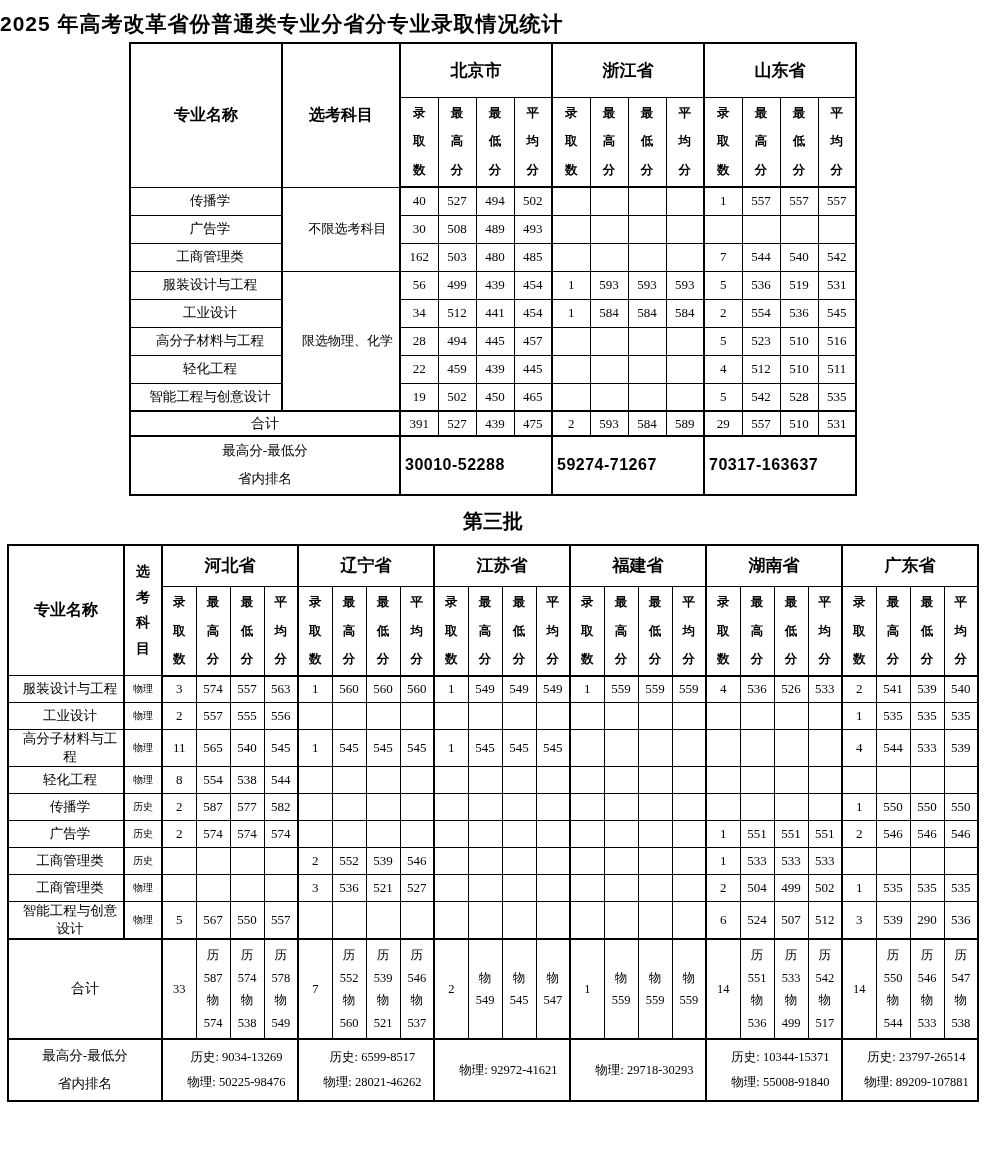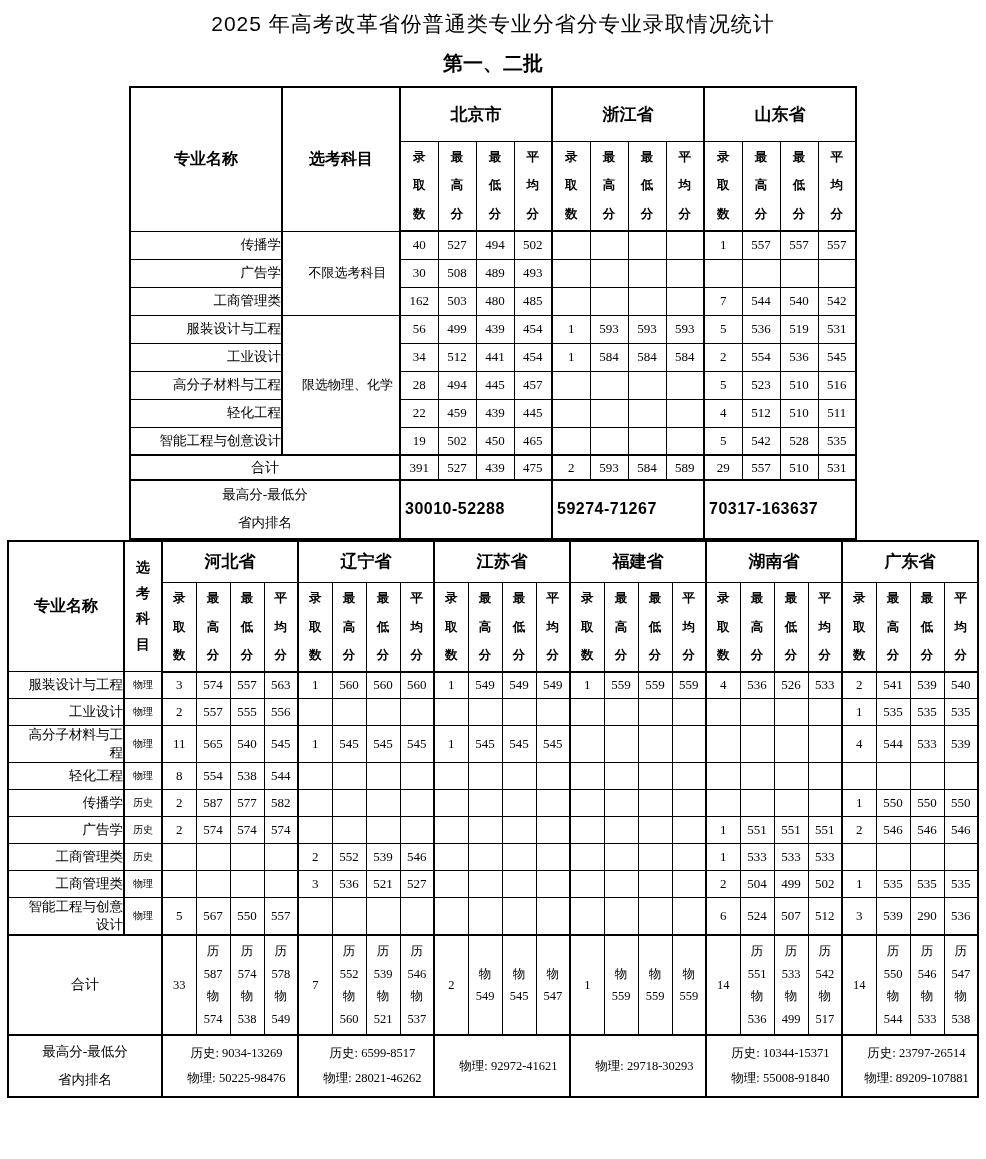--- a/index.html
+++ b/index.html
@@ -1,49 +1,48 @@
 <!DOCTYPE html>
 <html><head>
 <meta charset="utf-8">
 <style>
   html,body{margin:0;padding:0;background:#fff;}
   body{width:986px;height:1159px;color:#000;font-family:"Liberation Serif",serif;overflow:hidden;}
-  h1{font-size:21px;text-align:center;font-weight:400;margin:10px 0 4px;font-family:"Liberation Sans",sans-serif;letter-spacing:1px;}
+  h1{font-size:21px;text-align:left;font-weight:700;margin:10px 0 4px;font-family:"Liberation Sans",sans-serif;letter-spacing:1px;}
   h2{font-size:20px;text-align:center;font-weight:700;margin:12px 0 9px;font-family:"Liberation Sans",sans-serif;}
   table{border-collapse:collapse;table-layout:fixed;margin:0 auto;border:2.5px solid #000;}
   th,td{border:1.5px solid #000;text-align:center;vertical-align:middle;padding:0;color:#000;overflow:hidden;font-family:"Liberation Serif",serif;}
   thead th{font-family:"Liberation Sans",sans-serif;font-weight:700;}
   .gb{border-left-width:2.5px;}
   tr.r2 th{border-bottom-width:2px;}
   tr.total td{border-top-width:2px;}
   tr.rank td{border-top-width:2px;}
   .prov{font-size:17px;}
   .corner{font-size:16px;}
   .vtext{display:inline-block;width:15px;word-break:break-all;white-space:normal;line-height:2.3;font-size:12.5px;font-weight:700;}
   .vsubj{width:16px;font-size:14px;line-height:1.85;}
-  td.major{text-align:right;padding-left:8px;font-size:13.5px;}
+  td.major{text-align:center;padding-left:8px;font-size:13.5px;}
   td.subj{text-align:center;padding-left:13px;font-size:13px;}
   td.subj2{font-size:10px;}
   td.num{font-size:13px;}
   td.totlabel{font-size:14px;}
   td.tot2{font-size:12.5px;white-space:pre-line;line-height:1.8;}
   td.ranklabel{font-size:13.5px;white-space:pre-line;line-height:2.1;margin-top:9px;}
   td.rank1{font-family:"Liberation Sans",sans-serif;font-weight:700;font-size:16px;text-align:left;padding-left:4px;letter-spacing:.5px;}
   td.rank2{font-size:12.5px;text-align:center;padding-left:13px;white-space:pre-line;line-height:2;}
   #t1 thead tr.r1{height:54px;} #t1 thead tr.r2{height:90px;}
   #t1 tbody tr{height:28px;} #t1 tr.total{height:25px;} #t1 tr.rank{height:58px;}
   #t2 thead tr.r1{height:42px;} #t2 thead tr.r2{height:89px;}
   #t2 tbody tr{height:27px;} #t2 tr.total{height:100px;} #t2 tr.rank{height:62px;}
 </style>
 </head>
 <body>
 
 <div class="page">
   <h1>2025 年高考改革省份普通类专业分省分专业录取情况统计</h1>
-  <h2>第一、二批</h2>
   <table id="t1">
       <colgroup>
         <col style="width: 152px;">
         <col style="width: 118px;">
         <col style="width: 38px;">
         <col style="width: 38px;">
         <col style="width: 38px;">
         <col style="width: 38px;">
         <col style="width: 38px;">
         <col style="width: 38px;">
@@ -217,20 +216,21 @@
         </tr>
         <tr class="rank">
           <td class="ranklabel" colspan="2">最高分-最低分
 省内排名</td>
           <td class="rank1 gb" colspan="4">30010-52288</td>
           <td class="rank1 gb" colspan="4">59274-71267</td>
           <td class="rank1 gb" colspan="4">70317-163637</td>
         </tr>
       </tbody>
     </table>
+  <h2>第三批</h2>
   <table id="t2">
       <colgroup>
         <col style="width: 116px;">
         <col style="width: 38px;">
         <col style="width: 34px;">
         <col style="width: 34px;">
         <col style="width: 34px;">
         <col style="width: 34px;">
         <col style="width: 34px;">
         <col style="width: 34px;">

